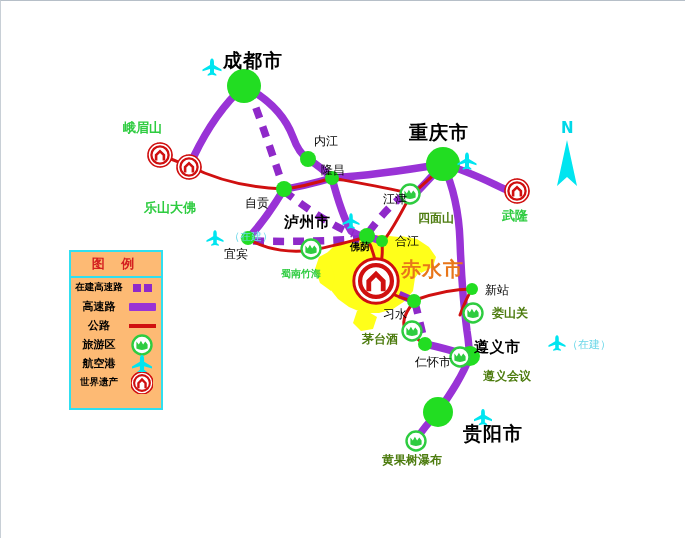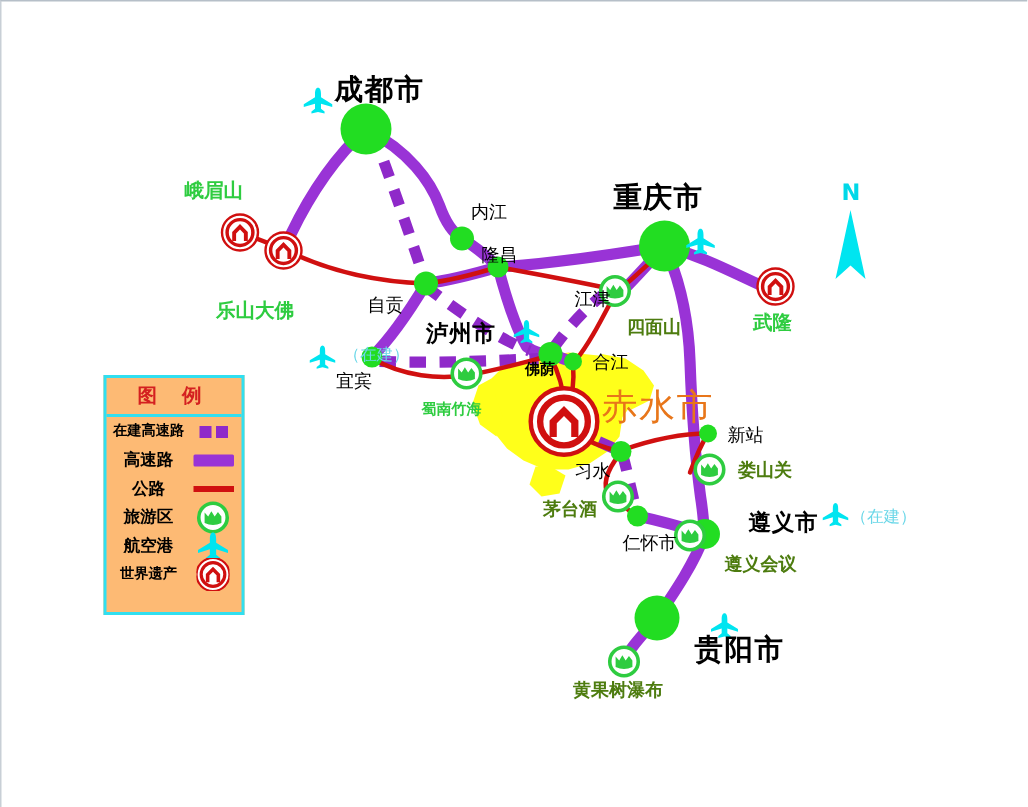--- a/index.html
+++ b/index.html
@@ -26,21 +26,21 @@
     line-height:1;
     pointer-events:none;
   }
   .city-major{font-size:19px;font-weight:bold;color:#000000;letter-spacing:1px;}
   .city-mid{font-size:15px;font-weight:bold;color:#000000;letter-spacing:0.5px;}
   .city-small{font-size:12px;font-weight:normal;color:#000000;}
   .city-tiny{font-size:10px;font-weight:bold;color:#000000;}
   .scenic{font-size:12px;font-weight:bold;color:#4d7c0f;}
   .scenic-sm{font-size:10px;font-weight:bold;color:#2ecc40;}
   .heritage-lbl{font-size:13px;font-weight:bold;color:#2ecc40;}
-  .chishui{font-size:24px;font-weight:normal;color:#e8761a;letter-spacing:1px;}
+  .chishui{font-size:20px;font-weight:bold;color:#e8761a;letter-spacing:1px;}
   .zaijian{font-size:11px;color:#6ad7e8;}
   .compass-n{font-size:15px;font-weight:bold;color:#00d8e8;}
 
   
   #legend{
     position:absolute;left:68px;top:249px;width:94px;height:160px;
     border:2px solid #30dff0;background:#fdba74;box-sizing:border-box;
   }
   #legend-title{
     height:24px;border-bottom:2px solid #30dff0;
@@ -212,21 +212,21 @@
     <g transform="translate(566,175)">
       <path d="M0,-36 L10,10 L0,1 L-10,10 Z" fill="#00e5f0"></path>
     </g>
   </svg>
 
   <div class="lbl city-major" style="left:222px;top:50px;">成都市</div>
   <div class="lbl city-major" style="left:408px;top:122px;">重庆市</div>
   <div class="lbl city-major" style="left:462px;top:423px;">贵阳市</div>
   <div class="lbl chishui" style="left:400px;top:258px;">赤水市</div>
   <div class="lbl city-mid" style="left:283px;top:214px;">泸州市</div>
-  <div class="lbl city-mid" style="left:498px;top:340px;">遵义市</div>
+  <div class="lbl city-mid" style="left:473px;top:340px;font-family:Liberation Mono, monospace;">遵义市</div>
   <div class="lbl city-small" style="left:313px;top:134px;">内江</div>
   <div class="lbl city-small" style="left:320px;top:163px;">隆昌</div>
   <div class="lbl city-small" style="left:244px;top:196px;">自贡</div>
   <div class="lbl city-small" style="left:223px;top:247px;">宜宾</div>
   <div class="lbl city-small" style="left:382px;top:192px;">江津</div>
   <div class="lbl city-small" style="left:394px;top:234px;">合江</div>
   <div class="lbl city-tiny" style="left:349px;top:241px;">佛荫</div>
   <div class="lbl city-small" style="left:382px;top:307px;">习水</div>
   <div class="lbl city-small" style="left:484px;top:283px;">新站</div>
   <div class="lbl city-small" style="left:414px;top:355px;">仁怀市</div>

